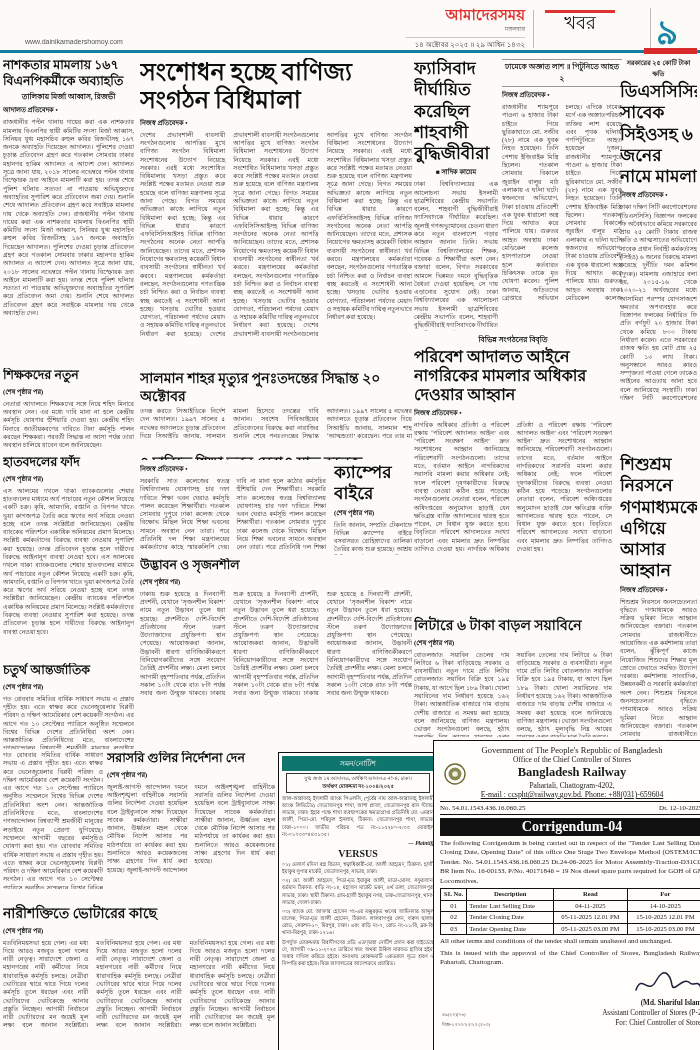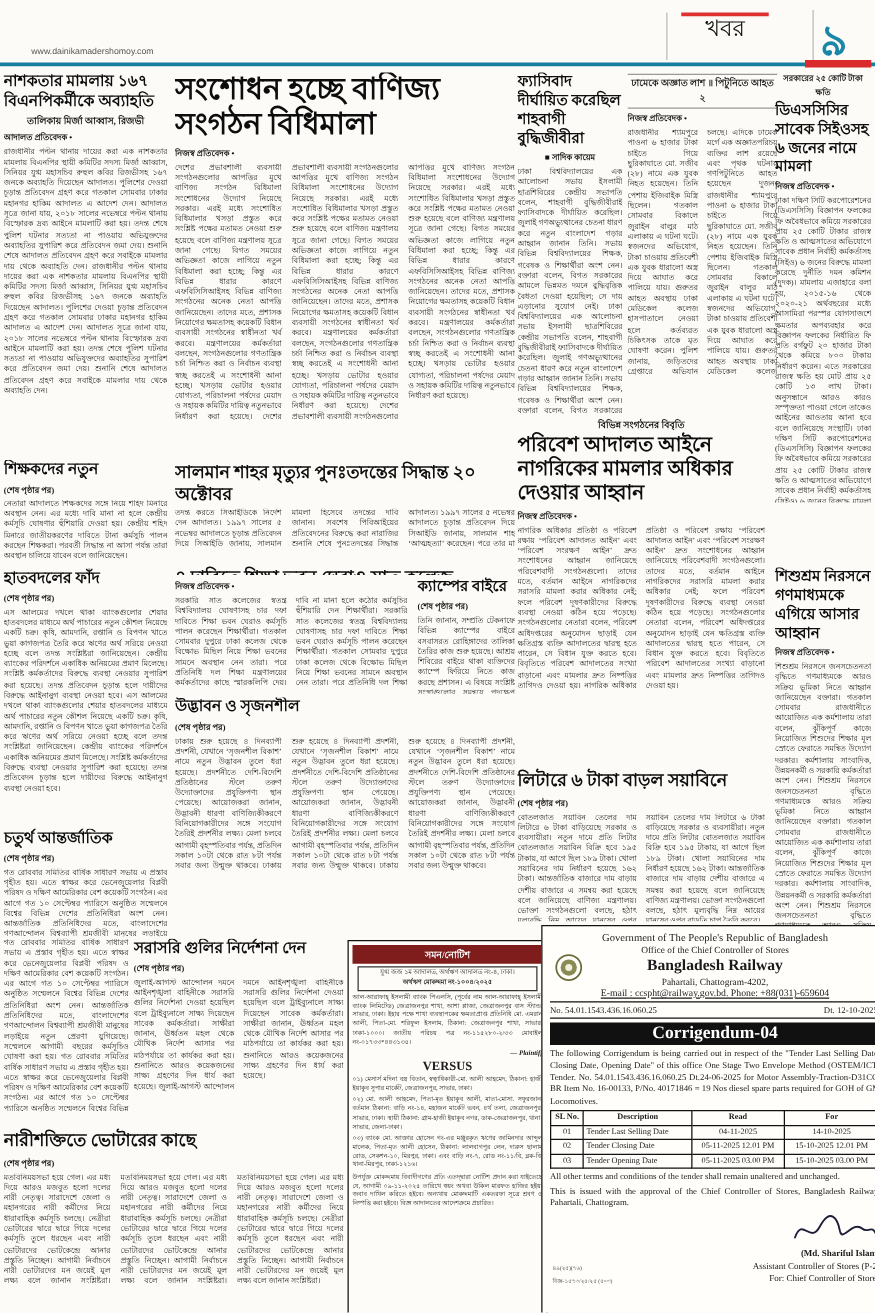--- a/index.html
+++ b/index.html
@@ -21,32 +21,32 @@
   .head-rule{position:absolute;left:0;top:50px;width:700px;height:2.5px;background:#147f9f;}
   .head-rule-red{position:absolute;left:644px;top:48px;width:53px;height:6px;background:#d92b2b;}
   
   .story{position:absolute;overflow:hidden;}
   .hl{font-weight:bold;color:#0d0d0d;margin:0 0 2px 0;
       font-family:"Liberation Serif",serif;}
   .hl-big{font-size:24px;line-height:1.18;}
   .hl-18{font-size:16px;line-height:1.2;}
   .hl-15{font-size:14px;line-height:1.25;margin-top:14px;}
   .hl-13{font-size:12.5px;line-height:1.25;}
-  .hl-11{font-size:12px;line-height:1.25;}
+  .hl-11{font-size:17px;line-height:1.25;}
   .kicker{font-weight:bold;text-align:center;font-size:7.5px;margin:0 0 1px 0;color:#111;}
   .subhead{font-weight:bold;text-align:center;font-size:7.5px;margin:1px 0 2px 0;color:#222;
            border-top:0.5px solid #999;border-bottom:0.5px solid #999;padding:1px 0;}
   .byline{font-weight:bold;font-size:6.6px;margin:1px 0 2px 0;color:#111;}
   .body{text-align:justify;font-size:6.2px;line-height:1.34;color:#222;overflow:hidden;}
   .cols2{column-count:2;column-gap:7px;}
   .cols3{column-count:3;column-gap:8px;}
   .fill{height:100%;}
   
   .summons{position:absolute;border:1.2px solid #111;background:#fdfcf9;padding:3px;overflow:hidden;}
-  .summons .banner{background:#7f1d1d;color:#fff;font-weight:bold;text-align:center;
+  .summons .banner{background:#0f766e;color:#fff;font-weight:normal;text-align:center;
                    font-size:7.5px;padding:1.5px 0;}
   .summons .courtbox{border:0.8px solid #333;margin:2px 4px;text-align:center;
                      font-size:5.2px;line-height:1.5;padding:1px 0;}
   .summons .para{font-size:5px;line-height:1.45;text-align:justify;margin:2px 0;}
   .summons .plaintiff{text-align:right;font-style:italic;font-weight:bold;font-size:5.5px;
                       font-family:"Liberation Serif",serif;}
   .summons .versus{text-align:center;font-weight:bold;font-size:10px;margin:2px 0;
                    font-family:"Liberation Serif",serif;}
   .summons .defendant{font-size:5px;line-height:1.45;text-align:justify;margin:1.5px 0;}
   
@@ -70,20 +70,25 @@
   .corr .signblock{text-align:right;font-size:7.2px;line-height:1.35;margin-top:2px;}
   .corr .signname{font-weight:bold;}
   .corr .codes{position:absolute;left:8px;bottom:26px;font-size:4.5px;color:#444;line-height:2.2;}
   .emblem{position:absolute;left:10px;top:22px;}
 </style>
 </head>
 <body>
 
 <header class="masthead">
   <div class="site-url">www.dainikamadershomoy.com</div>
+  <div class="logo-block">
+    <div class="logo-name">আমাদেরসময়</div>
+    <div class="logo-day">মঙ্গলবার</div>
+    <div class="logo-date">১৪ অক্টোবর ২০২৫ ॥ ২৯ আশ্বিন ১৪৩২</div>
+  </div>
   <div class="vline" style="left:533px;top:10px;height:38px;"></div>
   <div class="section-block">
     <div class="section-rule"></div>
     <div class="section-name">খবর</div>
   </div>
   <div class="vline" style="left:650px;top:8px;height:42px;"></div>
   <div class="page-num">৯</div>
   <div class="head-rule"></div>
   <div class="head-rule-red"></div>
 </header>

